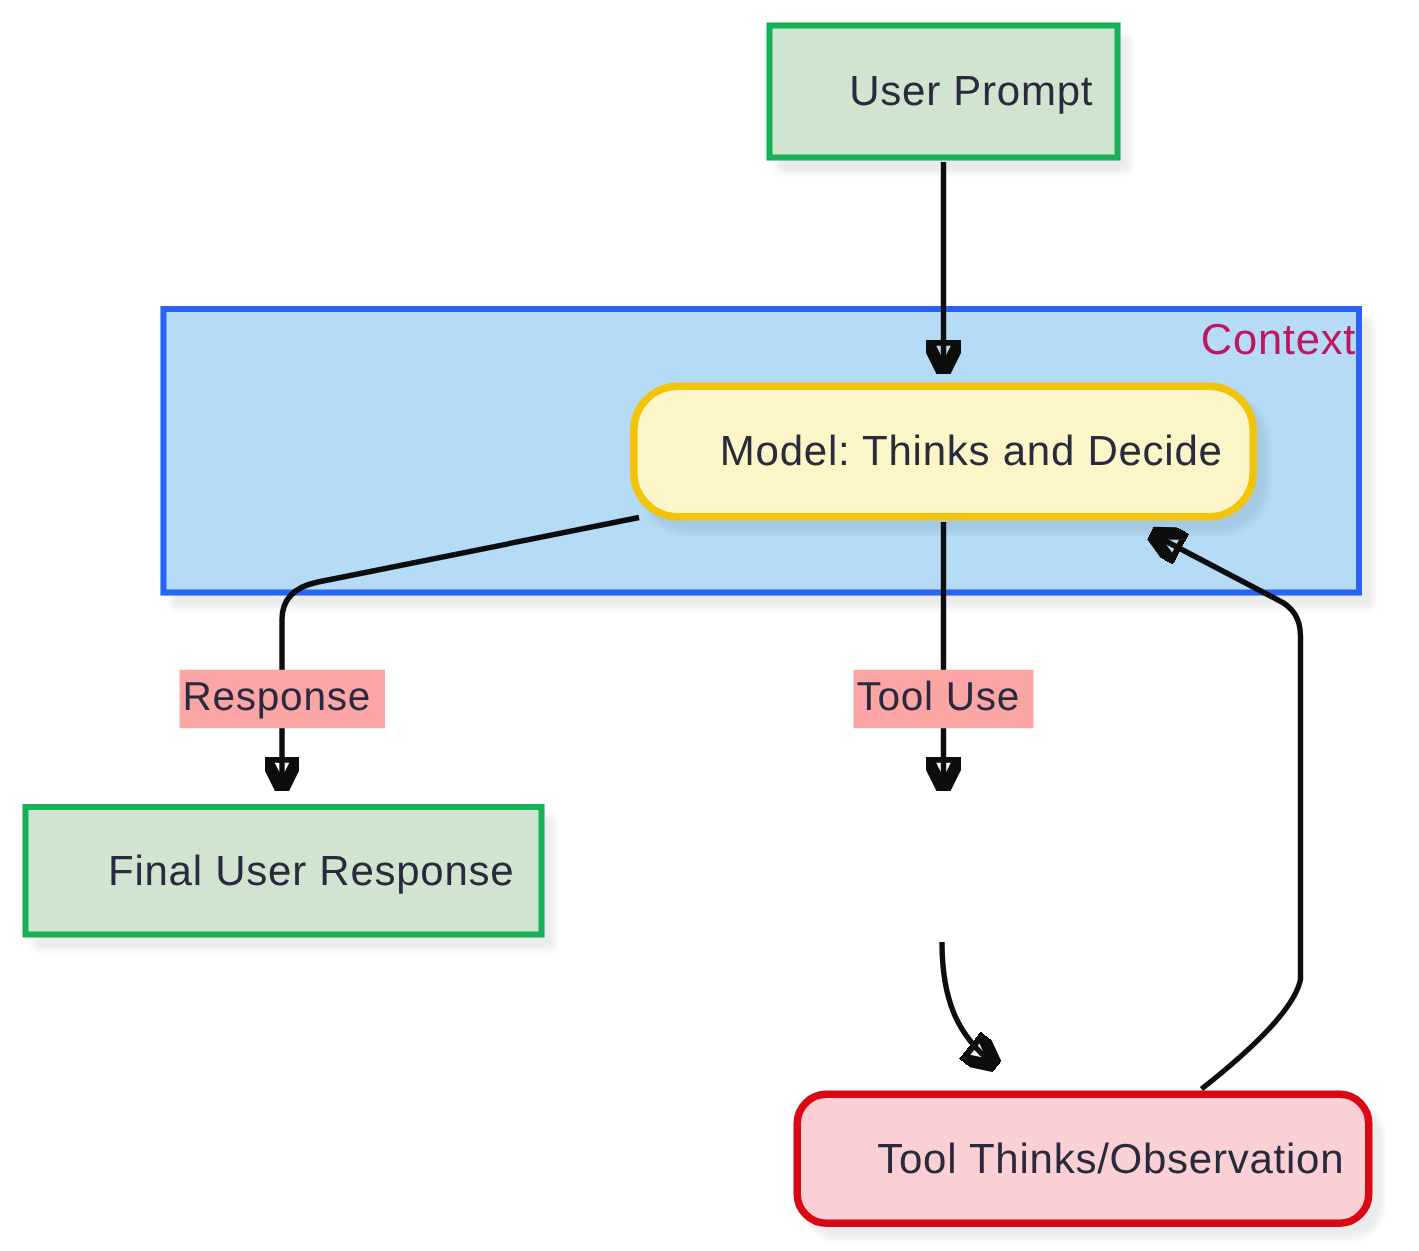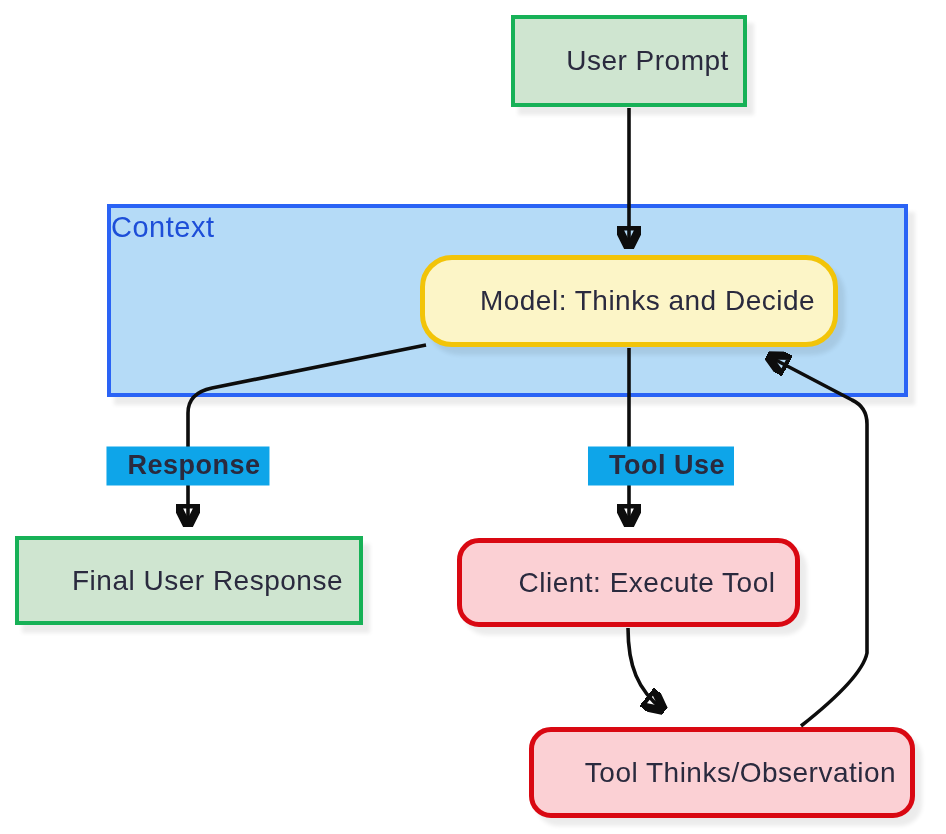--- a/index.html
+++ b/index.html
@@ -40,25 +40,25 @@
     position:absolute;
     left:107px;top:204px;width:801px;height:193px;
     box-sizing:border-box;
     background:#b5dbf7;
     border:4px solid #2a63f5;
     box-shadow:7px 8px 4px rgba(0,0,0,0.08);
   }
   #container-context .container-title{
     position:absolute;
     top:3px;left:0;right:0;
-    text-align:left;
+    text-align:right;
     font-size:29px;
     font-weight:500;
     letter-spacing:0.5px;
-    color:#1d4ed8;
+    color:#be185d;
   }
   #node-user-prompt{left:511px;top:15px;width:236px;height:92px;}
   #node-model{left:420px;top:255px;width:418px;height:92px;}
   #node-final-response{left:15px;top:536px;width:348px;height:89px;}
   #node-client{left:457px;top:538px;width:343px;height:89px;}
   #node-tool-result{left:529px;top:727px;width:386px;height:91px;}
 
   #edges-svg{
     position:absolute;left:0;top:0;width:946px;height:834px;
     z-index:5;
@@ -67,29 +67,29 @@
   #edges-svg path{
     fill:none;
     stroke:#0d0d0d;
     stroke-width:3.6px;
     stroke-linejoin:round;
   }
   .edge-label{
     position:absolute;
     z-index:6;
     transform:translate(-50%,-50%);
-    background:#0ea5e9;
-    padding:3px 9px 5px 21px;
+    background:#fca5a5;
+    padding:3px 9px 5px 2px;
     font-size:27px;
-    font-weight:700;
+    font-weight:400;
     letter-spacing:0.5px;
     white-space:nowrap;
   }
   #label-response{left:188px;top:466px;}
-  #label-tool-use{left:629px;top:466px;margin-left:32px;}
+  #label-tool-use{left:629px;top:466px;}
 </style>
 </head>
 <body>
 
 <div id="stage">
 
   <div id="container-context">
     <div class="container-title">Context</div>
   </div>
 
@@ -98,23 +98,20 @@
   </div>
 
   <div id="node-model" class="node yellow-round">
     <span>Model: Thinks and Decide</span>
   </div>
 
   <div id="node-final-response" class="node green-rect">
     <span>Final User Response</span>
   </div>
 
-  <div id="node-client" class="node red-round">
-    <span>Client: Execute Tool</span>
-  </div>
 
   <div id="node-tool-result" class="node red-round">
     <span>Tool Thinks/Observation</span>
   </div>
 
   <svg id="edges-svg" viewBox="0 0 946 834" xmlns="http://www.w3.org/2000/svg" aria-hidden="true">
     <defs>
       <marker id="arrowhead" viewBox="0 0 10 10" refX="8.5" refY="5" markerWidth="6.4" markerHeight="6.4" orient="auto-start-reverse">
         <path d="M0,0 L10,5 L0,10 z" fill="#0d0d0d" stroke="none"></path>
       </marker>

